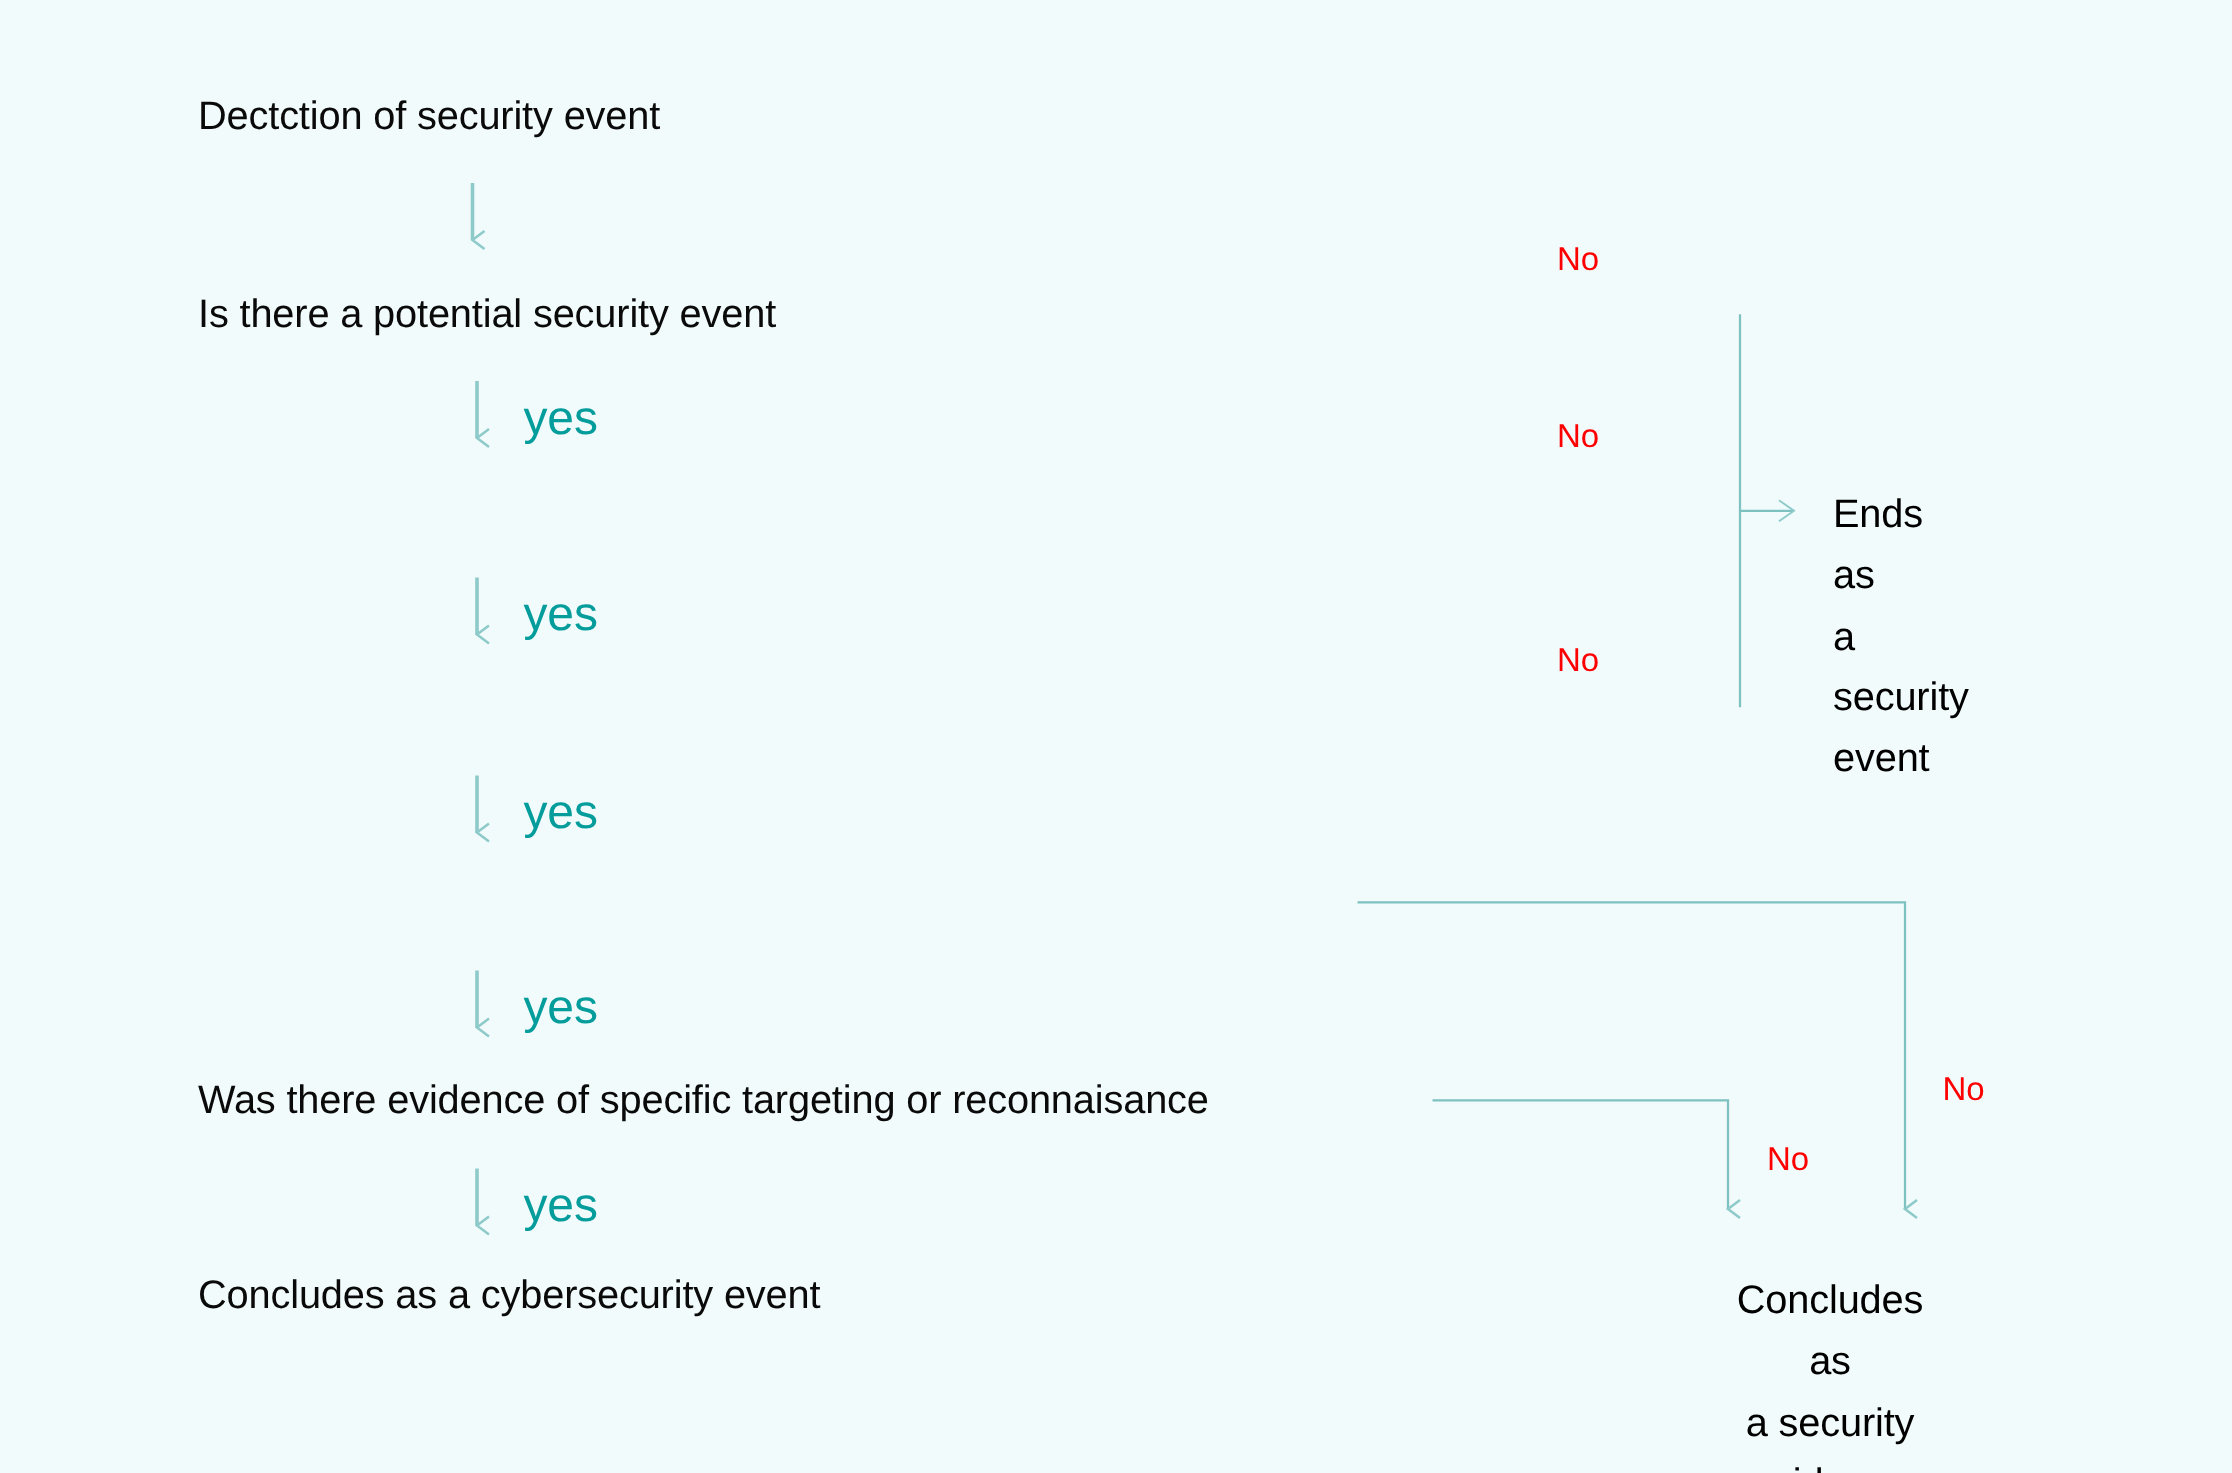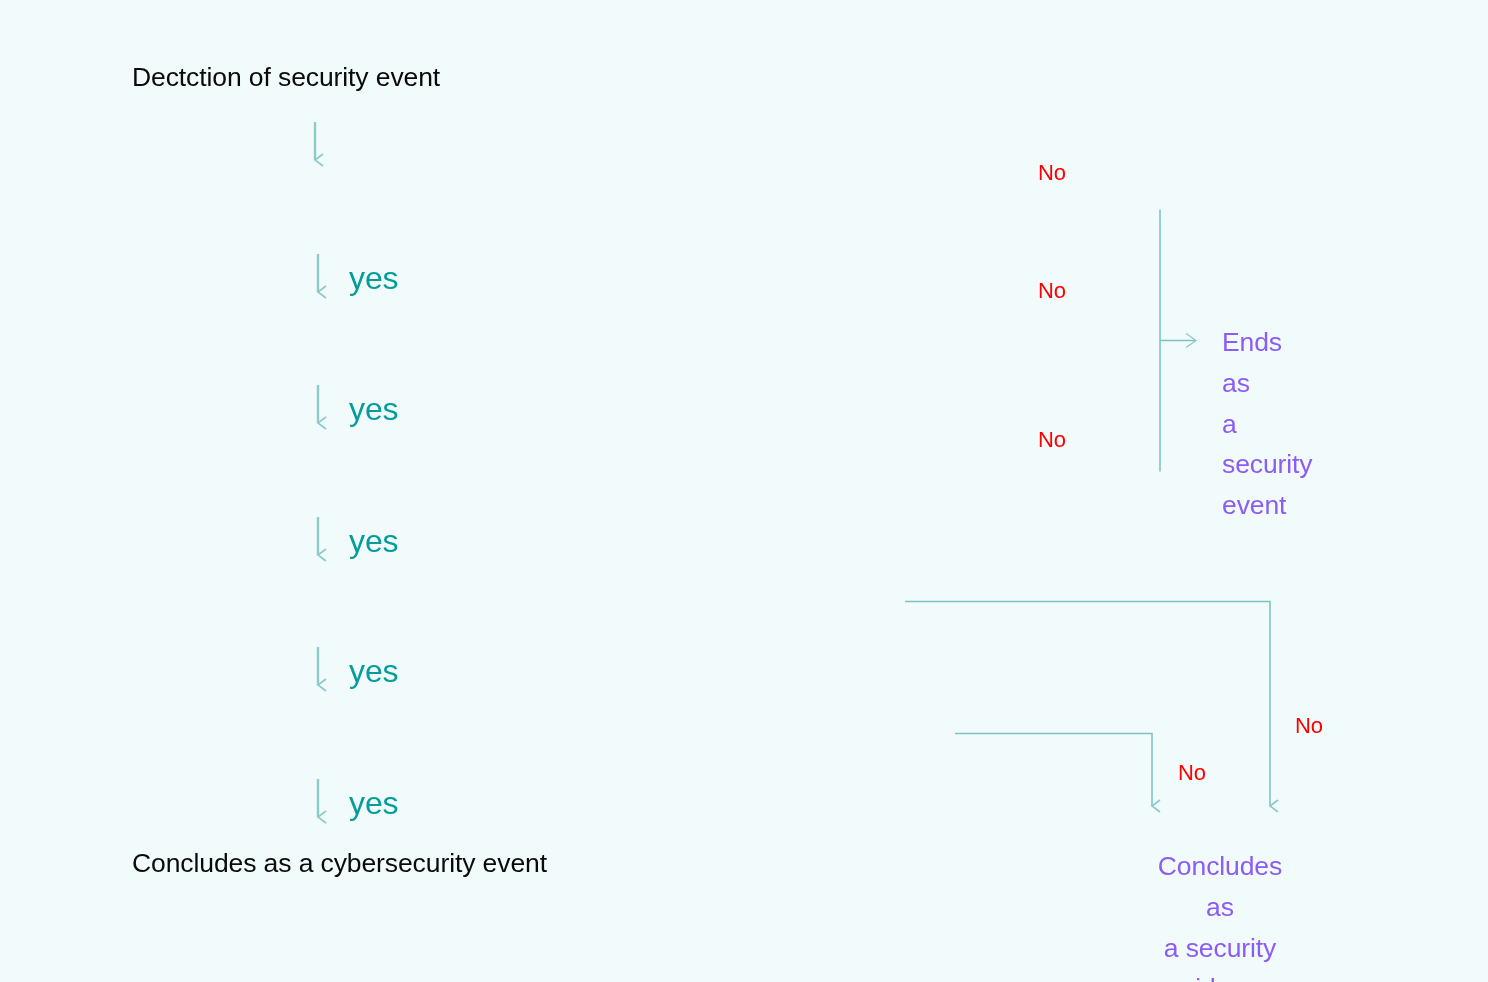--- a/index.html
+++ b/index.html
@@ -47,21 +47,21 @@
     position: absolute;
     font-size: 22px;
     color: #ff0000;
     letter-spacing: -0.1px;
     white-space: nowrap;
   }
   .terminal-text {
     position: absolute;
     font-size: 26.5px;
     line-height: 1.54;
-    color: #8b5cf6;
+    color: #000000;
     letter-spacing: -0.1px;
     white-space: pre-line;
   }
   .terminal-right {
     text-align: left;
   }
   .terminal-center {
     text-align: center;
     transform: translateX(-50%);
   }
@@ -126,24 +126,26 @@
 
     <path d="M905,601.5 L1270,601.5 L1270,806" stroke="#7ec1c1" stroke-width="1.5" fill="none" marker-end="url(#arrowDown)"></path>
     <line x1="905" y1="601.5" x2="1010" y2="601.5" stroke="url(#fadeR4)" stroke-width="1.6" fill="none"></line>
 
     <path d="M955,733.5 L1152,733.5 L1152,806" stroke="#7ec1c1" stroke-width="1.5" fill="none" marker-end="url(#arrowDown)"></path>
     <line x1="955" y1="733.5" x2="1040" y2="733.5" stroke="url(#fadeR5)" stroke-width="1.6" fill="none"></line>
   </svg>
 
   <div class="step-text" style="left:132px; top:62px;">Dectction of security event</div>
 
+  <div class="step-text" style="left:132px; top:194px;">Is there a potential security event</div>
 
 
 
 
+  <div class="step-text" style="left:132px; top:718px;">Was there evidence of specific targeting or reconnaisance</div>
 
   <div class="step-text" style="left:132px; top:848px;">Concludes as a cybersecurity event</div>
 
   <div class="yes-label" style="left:349px; top:260px;">yes</div>
   <div class="yes-label" style="left:349px; top:391px;">yes</div>
   <div class="yes-label" style="left:349px; top:523px;">yes</div>
   <div class="yes-label" style="left:349px; top:653px;">yes</div>
   <div class="yes-label" style="left:349px; top:785px;">yes</div>
 
   <div class="no-label" style="left:1038px; top:160px;">No</div>

